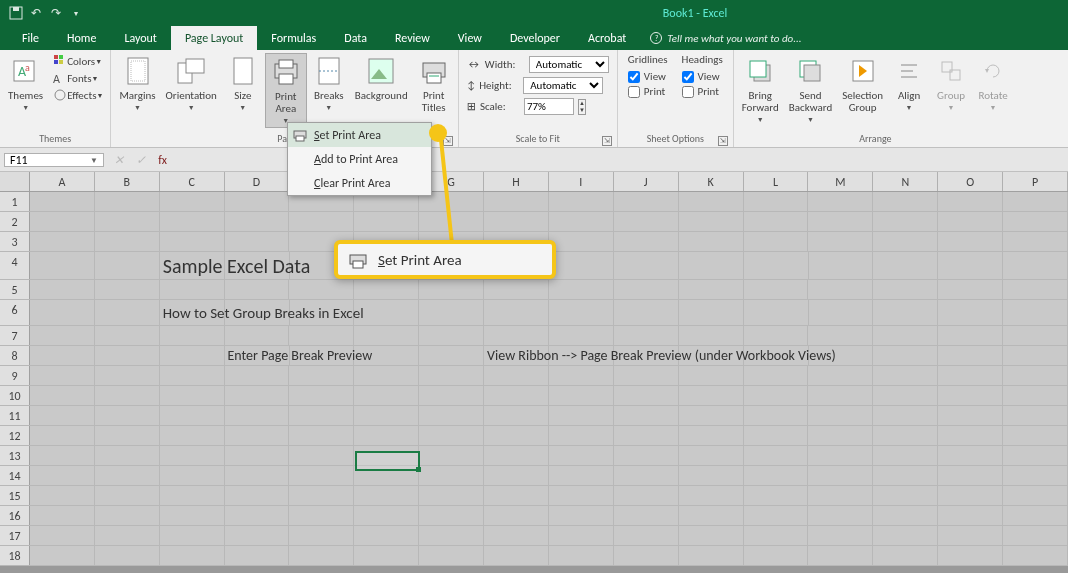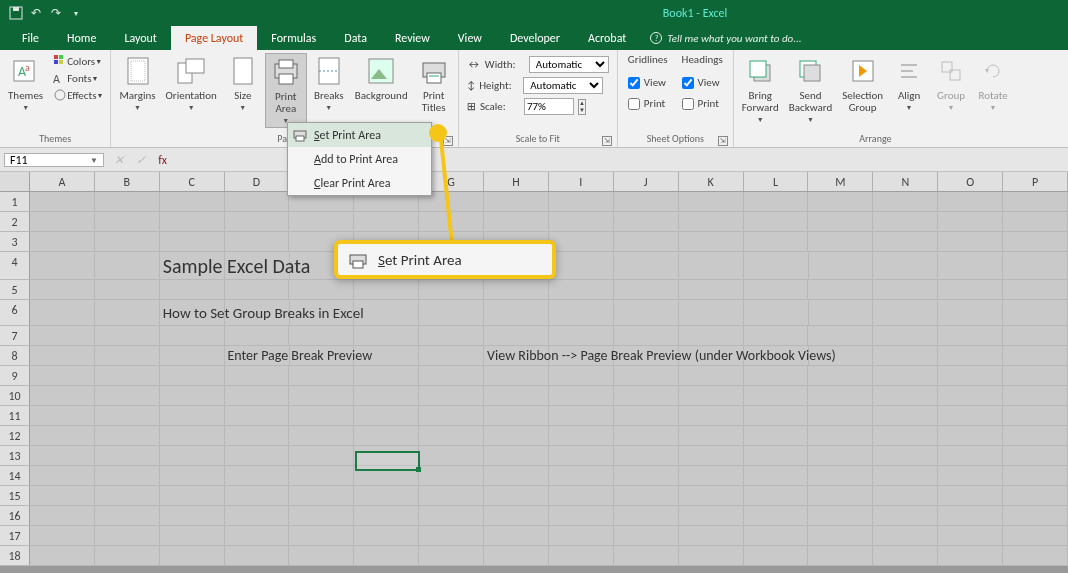--- a/index.html
+++ b/index.html
@@ -8,21 +8,21 @@
 
 .titlebar { height: 26px; background: #0d6636; display: flex; align-items: center; color: #fff; position: relative; }
 .qat { display: flex; gap: 4px; padding-left: 8px; align-items: center; }
 .qat .icon { width: 16px; height: 16px; display: flex; align-items: center; justify-content: center; font-size: 12px; color: #fff; opacity: 0.85; cursor: pointer; }
 .titlebar .title { position: absolute; left: 50%; transform: translateX(200%); font-size: 12px; color: #5eead4; }
 
 
 .menubar { height: 24px; background: #0d6636; display: flex; align-items: center; padding-left: 8px; color: #fff; font-size: 12px; }
 .menubar .tab { padding: 5px 14px; cursor: pointer; }
 .menubar .tab.file { background: #0d6636; }
-.menubar .tab.active { background: #f1f1f1; color: #c2410c; }
+.menubar .tab.active { background: #f1f1f1; color: #14532d; }
 .menubar .tell { margin-left: 10px; display: flex; align-items: center; gap: 5px; opacity: 0.9; font-size: 11px; font-style: italic; }
 .menubar .bulb { width: 12px; height: 12px; border: 1px solid #fff; border-radius: 50%; display: flex; align-items: center; justify-content: center; font-size: 8px; }
 
 
 .ribbon { height: 98px; background: #f1f1f1; border-bottom: 1px solid #c0c0c0; display: flex; position: relative; }
 .group { border-right: 1px solid #d0d0d0; display: flex; flex-direction: column; padding: 3px 4px 0 4px; }
 .group-body { flex: 1; display: flex; align-items: flex-start; gap: 2px; }
 .group-label { font-size: 10px; color: #666; text-align: center; padding: 2px 0; position: relative; }
 .group-label .dlg { position: absolute; right: 1px; bottom: 1px; width: 10px; height: 10px; border: 1px solid #888; font-size: 7px; line-height: 8px; }
 
@@ -35,21 +35,21 @@
 .small-stack { display: flex; flex-direction: column; gap: 1px; }
 .sbtn { display: flex; align-items: center; gap: 0; padding: 1px 3px; font-size: 11px; color: #444; cursor: pointer; white-space: nowrap; }
 .sbtn .sic { width: 15px; height: 14px; display: flex; align-items: center; justify-content: center; }
 
 .scale-row { display: flex; align-items: center; gap: 4px; font-size: 11px; color: #444; padding: 1px 0; }
 .scale-row .lbl2 { width: 40px; text-align: left; }
 .scale-row select, .scale-row input { font-size: 11px; height: 17px; border: 1px solid #a9a9a9; background: #fff; padding: 0 2px; }
 .scale-row select { width: 80px; }
 .scale-row input { width: 50px; }
 
-.check-col { display: flex; flex-direction: column; gap: 8px; font-size: 11px; color: #444; padding: 0 6px; }
+.check-col { display: flex; flex-direction: column; gap: 2px; font-size: 11px; color: #444; padding: 0 6px; }
 .check-col .hdr { color: #444; padding-bottom: 2px; }
 .check-col label { display: flex; align-items: center; gap: 4px; cursor: pointer; }
 .check-col input[type="checkbox"] { width: 12px; height: 12px; }
 
 
 .fbar { height: 24px; background: #e6e6e6; border-bottom: 1px solid #c0c0c0; display: flex; align-items: center; font-size: 12px; }
 .namebox { width: 100px; height: 14px; border: 1px solid #b0b0b0; background: #fff; padding: 0 5px; margin: 0 4px; display: flex; align-items: center; justify-content: space-between; }
 .namebox .dd { font-size: 8px; color: #666; }
 .fbar .fxbtn { padding: 0 6px; color: #555; cursor: pointer; font-style: italic; }
 .fbar .fx { color: #7f1d1d; padding: 0 6px; }

